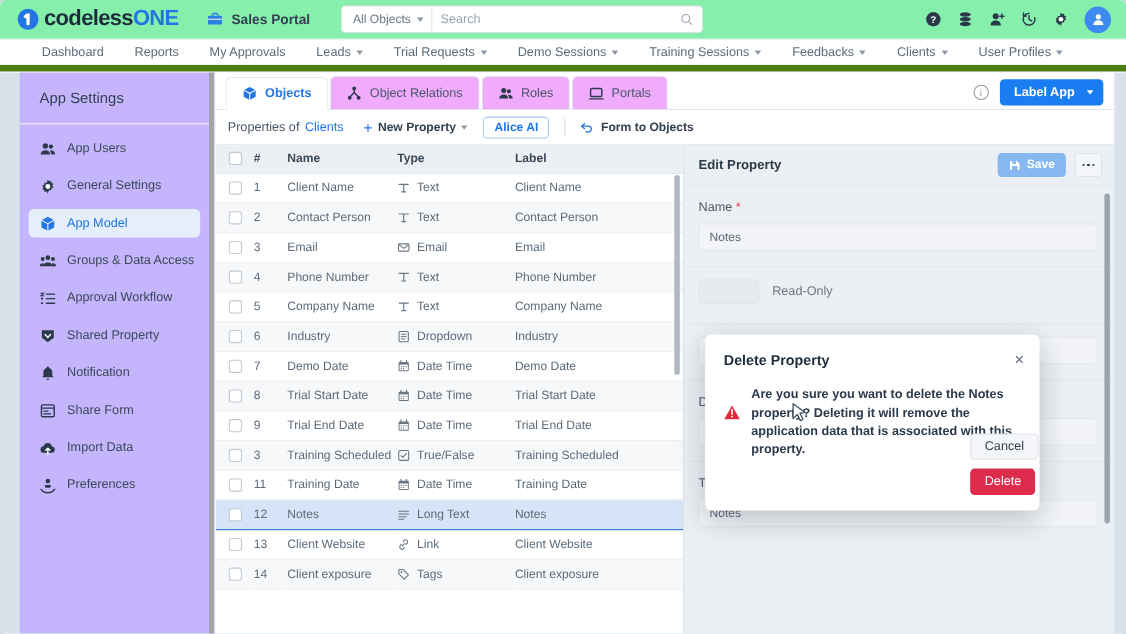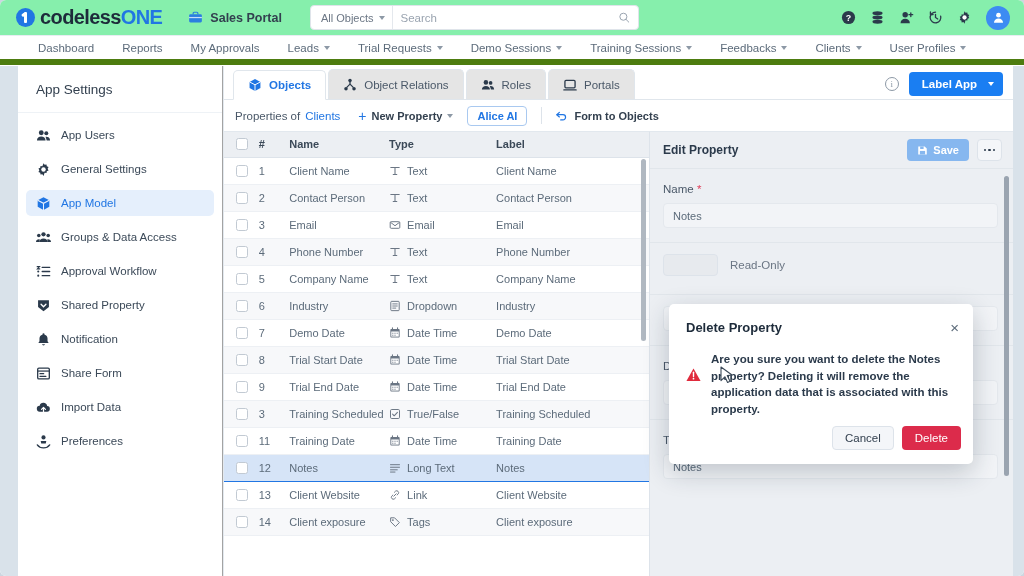--- a/index.html
+++ b/index.html
@@ -99,22 +99,22 @@
   .body-area {
     position: absolute; left: 0; top: 66px;
     width: 1024px; height: 510px;
     background: #d9e2ea;
     padding: 0 11px 0 18px;
   }
   .body-inner { display: flex; height: 100%; gap: 0; }
 
   
   .sidebar {
-    width: 205px; background: #ffffff; flex-shrink: 0;
-    border-right: 1px solid #a3a3a3;
+    width: 177px; background: #c4b5fd; flex-shrink: 0;
+    border-right: 5px solid #a3a3a3;
   }
   .sidebar-title {
     height: 47px; display: flex; align-items: center;
     padding-left: 18px; font-size: 13.5px; color: #33404f;
     border-bottom: 1px solid #eef2f6;
   }
   .sidebar-list { padding-top: 9px; }
   .sb-item {
     height: 26px; margin: 0 8px 8px 8px;
     display: flex; align-items: center; gap: 10px;
@@ -135,21 +135,21 @@
     height: 34px; display: flex; align-items: flex-end;
     padding-left: 9px; background: #fff;
     border-bottom: 1px solid #e0e6ec;
     position: relative;
     justify-content: space-between;
   }
   .tab {
     height: 30px; display: flex; align-items: center; gap: 7px;
     padding: 0 14px; font-size: 11.5px; color: #4a5868;
     border: 1px solid #e0e6ec; border-bottom: none;
-    border-radius: 5px 5px 0 0; background: #e5e5e5;
+    border-radius: 5px 5px 0 0; background: #f0abfc;
     margin-right: 2px; cursor: pointer;
   }
   .tab.active { background: #fff; color: #2176e3; font-weight: bold; border-bottom: 1px solid #fff; margin-bottom:-1px; }
   .tab .tab-ico { width: 14px; height: 14px; display:block; color: #2b3a4b; }
   .tab.active .tab-ico { color: #2176e3; }
   .tabstrip-right {
     margin-left: auto; display: flex; align-items: center; gap: 10px;
     padding-right: 10px; padding-bottom: 3px;
   }
   .info-circle {
@@ -286,22 +286,22 @@
   .modal-head {
     height: 47px; display: flex; align-items: center;
     padding: 0 14px 0 17px;
   }
   .modal-title { font-size: 13px; font-weight: bold; color: #1d2b3a; }
   .modal-close { margin-left: auto; font-size: 15px; color: #5c6b7a; cursor: pointer; line-height: 1; }
   .modal-body { display: flex; gap: 10px; padding: 0 17px 0 17px; }
   .warn-ico { width: 15px; height: 14px; margin-top: 17px; flex-shrink: 0; display:block;}
   .modal-text { font-size: 11.5px; color: #2b3a4b; line-height: 16.5px; font-weight: bold; }
   .modal-actions {
-    position: absolute; right: 12px; bottom: 14px;
-    display: flex; gap: 8px; align-items: flex-start;
+    position: absolute; right: 1px; bottom: 14px;
+    display: flex; gap: 8px; align-items: flex-start; flex-direction: column;
   }
   .btn-cancel {
     background: #f4f6f9; border: 1px solid #dde3ea; border-radius: 4px;
     font-size: 11.5px; color: #33404f; height: 24px; padding: 0 12px;
     cursor: pointer; font-family: inherit;
   }
   .btn-delete {
     background: #dc2b4b; border: none; border-radius: 4px;
     font-size: 11.5px; color: #fff; height: 24px; padding: 0 13px;
     cursor: pointer; font-family: inherit; position: relative;

